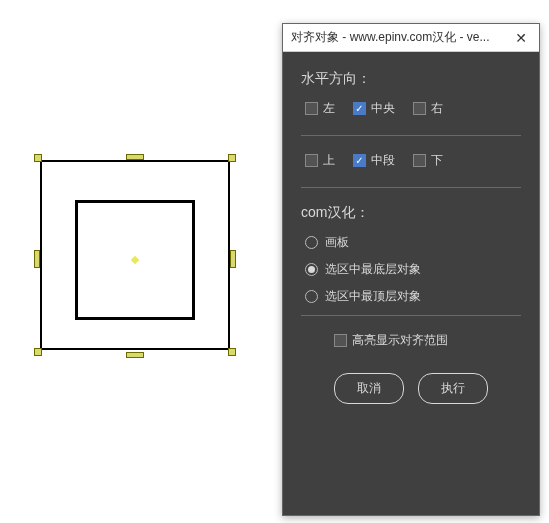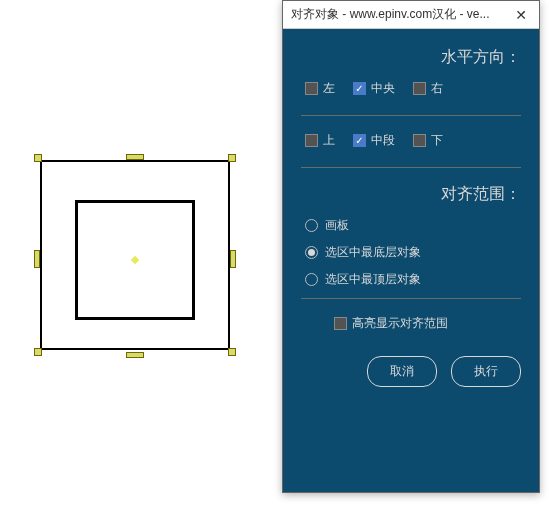--- a/index.html
+++ b/index.html
@@ -65,26 +65,26 @@
       width: 6px;
       height: 6px;
       background: #e8e85a;
       transform: rotate(45deg);
     }
     
     
     .dialog {
       position: absolute;
       left: 282px;
-      top: 0;
+      top: 23px;
       width: 258px;
       height: 493px;
       border: 1px solid #666;
       box-shadow: 0 2px 8px rgba(0,0,0,0.3);
-      background: #0c4a6e;
+      background: #404040;
     }
     
     .titlebar {
       height: 28px;
       background: #fff;
       display: flex;
       align-items: center;
       padding: 0 8px;
       border-bottom: 1px solid #ccc;
     }
@@ -108,22 +108,21 @@
     }
     
     .dialog-body {
       padding: 18px 18px 10px 18px;
       color: #d8d8d8;
     }
     
     .section-label {
       color: #d8d8d8;
       margin-bottom: 12px;
-      font-size: 16px;
-      text-align: right;
+      font-size: 14px;
     }
     
     .checkbox-row {
       display: flex;
       gap: 18px;
       margin-bottom: 18px;
       padding-left: 4px;
     }
     
     .chk {
@@ -188,21 +187,21 @@
     }
     .radio-label { color: #d8d8d8; }
     
     .single-check-row {
       margin: 12px 0 24px 4px;
       padding-left: 29px;
     }
     
     .button-row {
       display: flex;
-      justify-content: flex-end;
+      justify-content: center;
       gap: 14px;
     }
     .btn {
       border: 1.5px solid #d8d8d8;
       background: transparent;
       color: #d8d8d8;
       padding: 6px 22px;
       border-radius: 14px;
       cursor: pointer;
       font-size: 12px;
@@ -262,21 +261,21 @@
         <span class="chk-label">中段</span>
       </div>
       <div class="chk">
         <span class="chk-box"></span>
         <span class="chk-label">下</span>
       </div>
     </div>
 
     <div class="divider"></div>
 
-    <div class="section-label">对齐范围：</div>
+    <div class="section-label">com汉化：</div>
     <div class="radio-group">
       <div class="radio">
         <span class="radio-circle"></span>
         <span class="radio-label">画板</span>
       </div>
       <div class="radio">
         <span class="radio-circle selected"></span>
         <span class="radio-label">选区中最底层对象</span>
       </div>
       <div class="radio">

